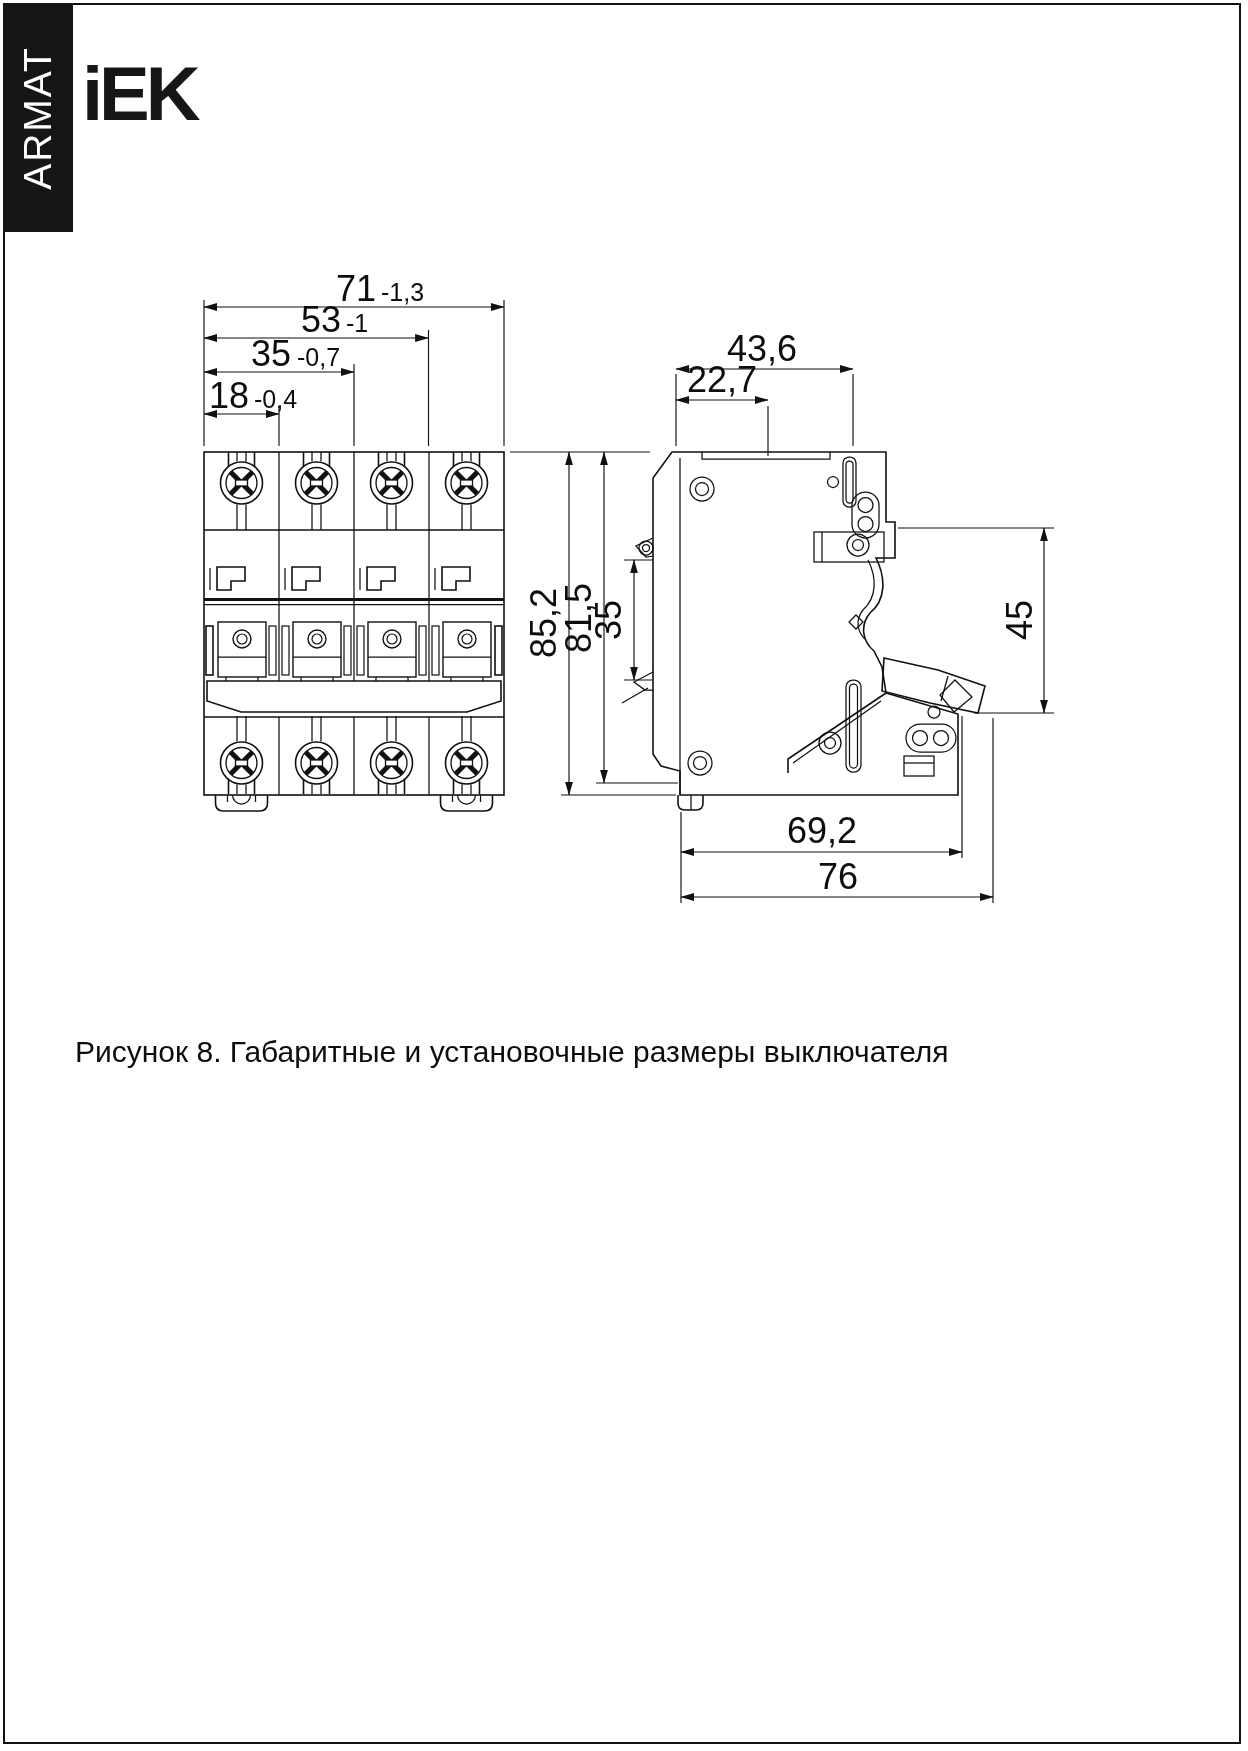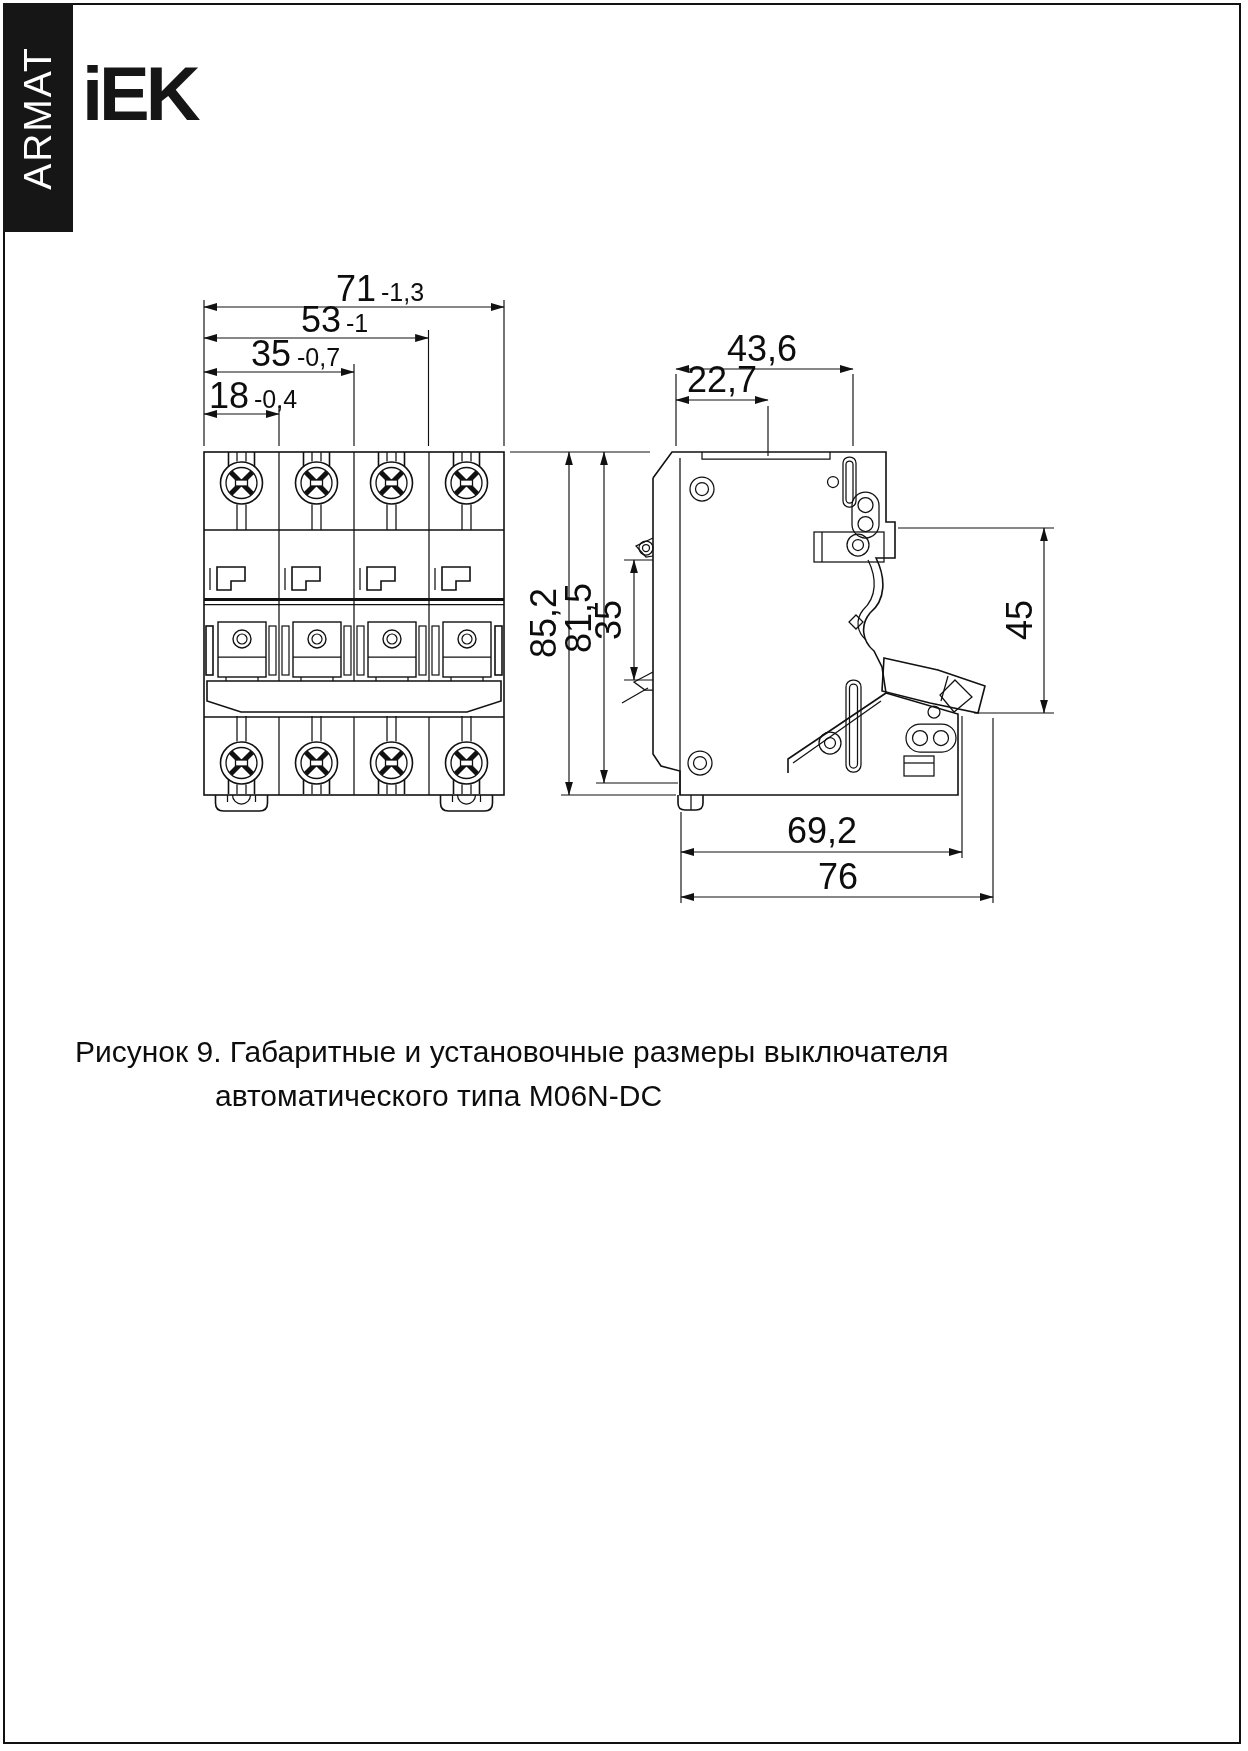--- a/index.html
+++ b/index.html
@@ -242,15 +242,14 @@
     <text class="dimtxt mid" transform="translate(1032,620) rotate(-90)">45</text>
 
     <line class="dim" x1="681" y1="852" x2="962" y2="852" marker-start="url(#arr)" marker-end="url(#arr)"></line>
     <line class="dim" x1="681" y1="897" x2="993" y2="897" marker-start="url(#arr)" marker-end="url(#arr)"></line>
     <text class="dimtxt mid" x="822" y="843">69,2</text>
     <text class="dimtxt mid" x="838" y="889">76</text>
   </g>
 </svg>
 
 <div class="caption">
-  <div class="l1">Рисунок 9. Габаритные и установочные размеры выключателя</div>
-  <div class="l2">автоматического типа M06N-DC</div>
+  <div class="l1">Рисунок 8. Габаритные и установочные размеры выключателя</div>
 </div>
 
 </body></html>

